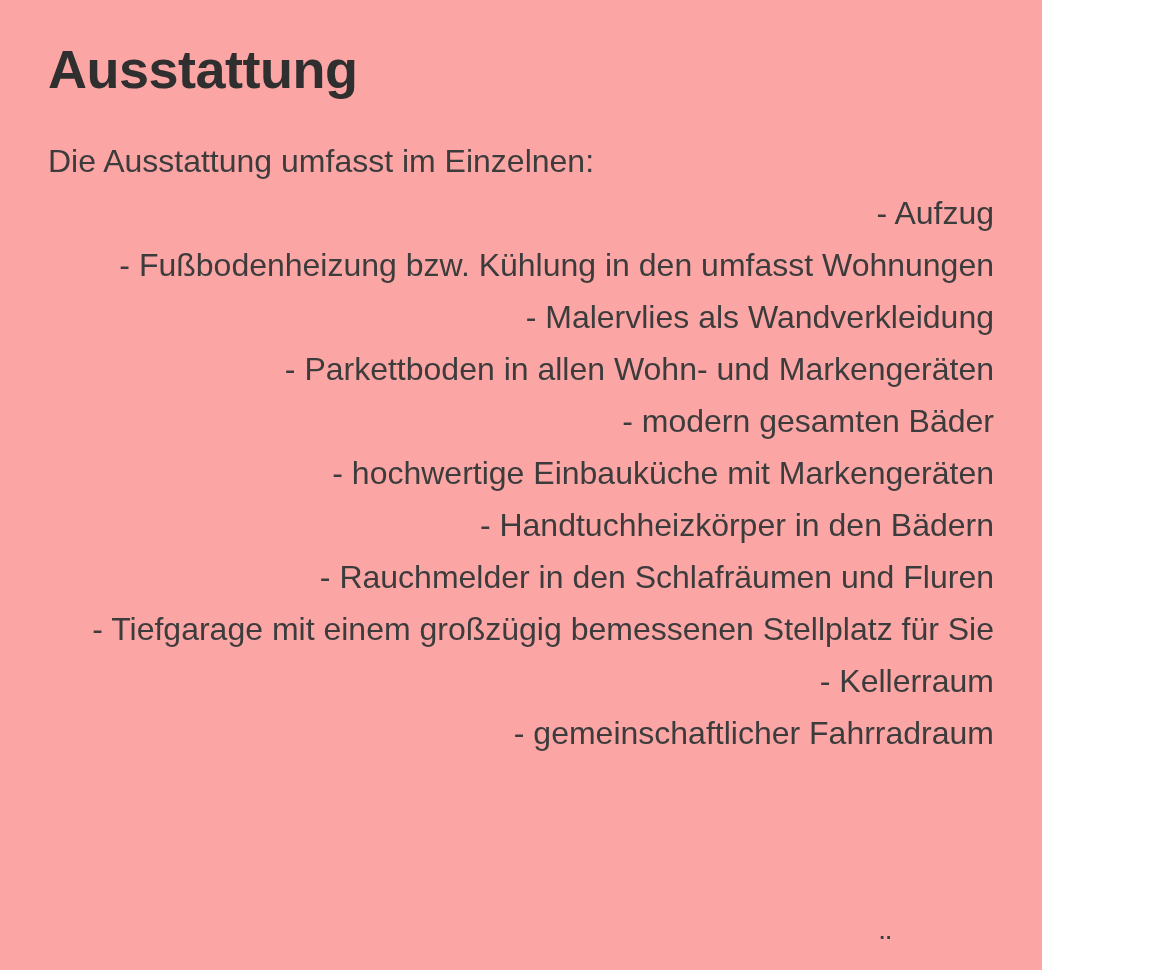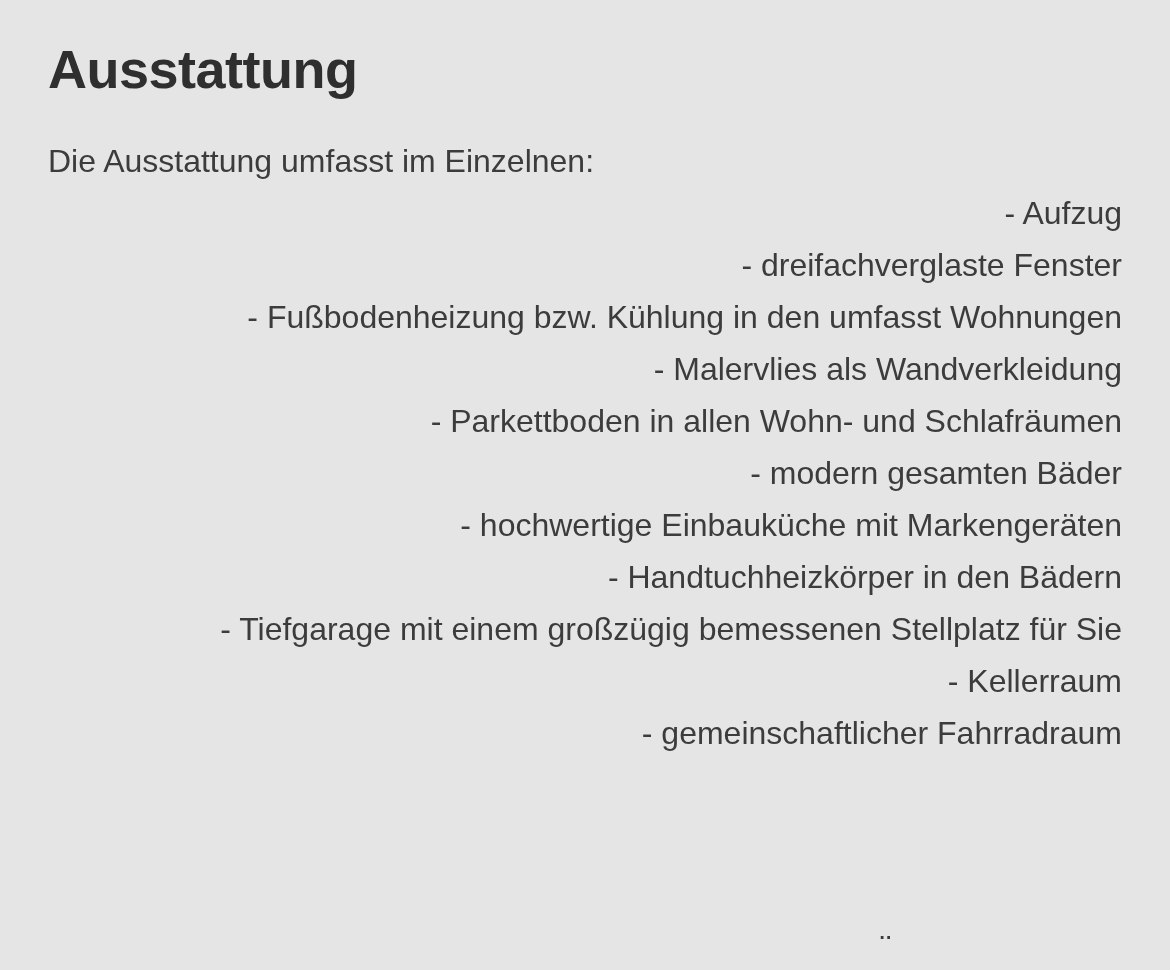--- a/index.html
+++ b/index.html
@@ -10,23 +10,23 @@
   }
   body {
     width: 1170px;
     height: 970px;
     font-family: "Liberation Sans", sans-serif;
     color: #3a3a3a;
     overflow: hidden;
   }
   .page {
     position: relative;
-    width: 1170px;
+    width: 1042px;
     height: 970px;
-    background: #e5e5e5;
+    background: #fca5a5;
     box-sizing: border-box;
     padding: 40px 48px 0 48px;
   }
   .page-title {
     font-size: 54px;
     font-weight: bold;
     line-height: 1.1;
     color: #2f2f2f;
     margin: 0 0 36px 0;
     letter-spacing: -0.5px;
@@ -58,27 +58,27 @@
 
 <div class="page">
 
   <h1 class="page-title">Ausstattung</h1>
 
   <div class="feature-list">
 
     <div class="feature-intro">Die Ausstattung umfasst im Einzelnen:</div>
 
     <div class="feature-line">- Aufzug</div>
-    <div class="feature-line">- dreifachverglaste Fenster</div>
     <div class="feature-line">- Fußbodenheizung bzw. Kühlung in den umfasst Wohnungen</div>
     <div class="feature-line">- Malervlies als Wandverkleidung</div>
-    <div class="feature-line">- Parkettboden in allen Wohn- und Schlafräumen</div>
+    <div class="feature-line">- Parkettboden in allen Wohn- und Markengeräten</div>
     <div class="feature-line">- modern gesamten Bäder</div>
     <div class="feature-line">- hochwertige Einbauküche mit Markengeräten</div>
     <div class="feature-line">- Handtuchheizkörper in den Bädern</div>
+    <div class="feature-line">- Rauchmelder in den Schlafräumen und Fluren</div>
     <div class="feature-line">- Tiefgarage mit einem großzügig bemessenen Stellplatz für Sie</div>
     <div class="feature-line">- Kellerraum</div>
     <div class="feature-line">- gemeinschaftlicher Fahrradraum</div>
 
   </div>
 
   <div class="trailing-mark">¨</div>
 
 </div>
 

